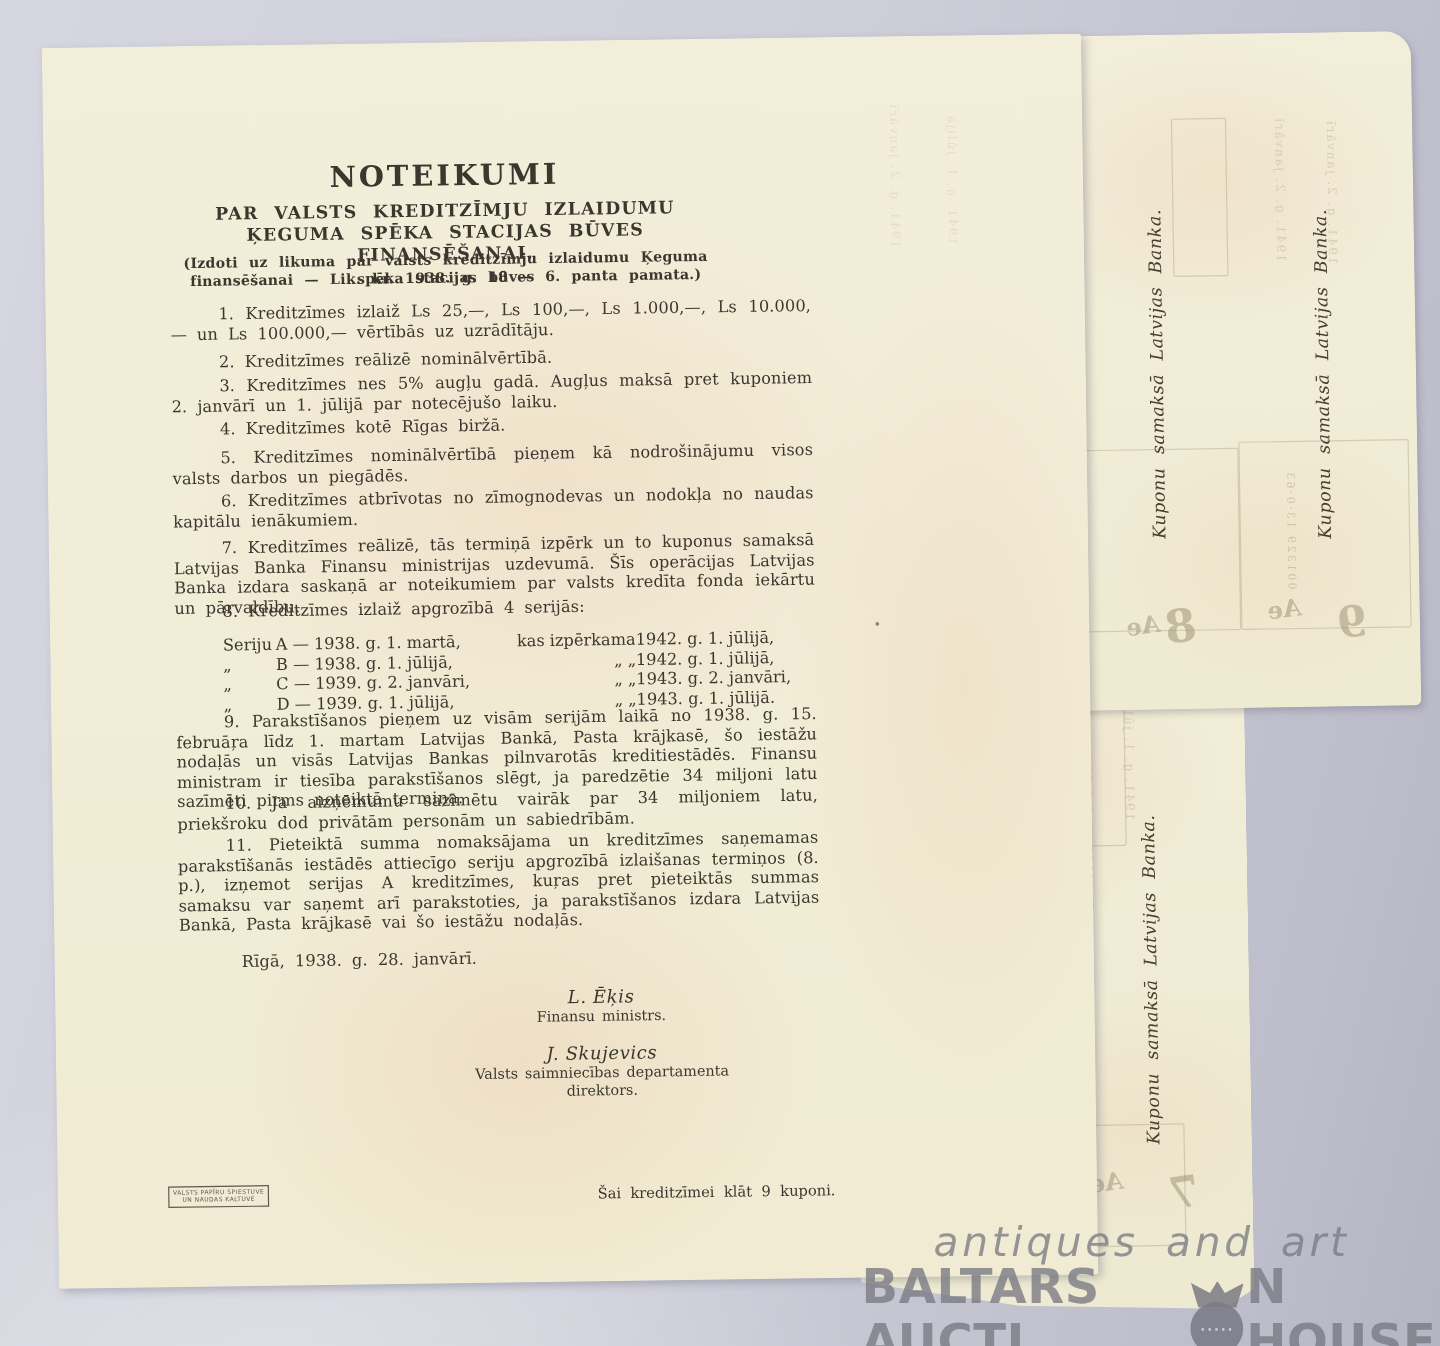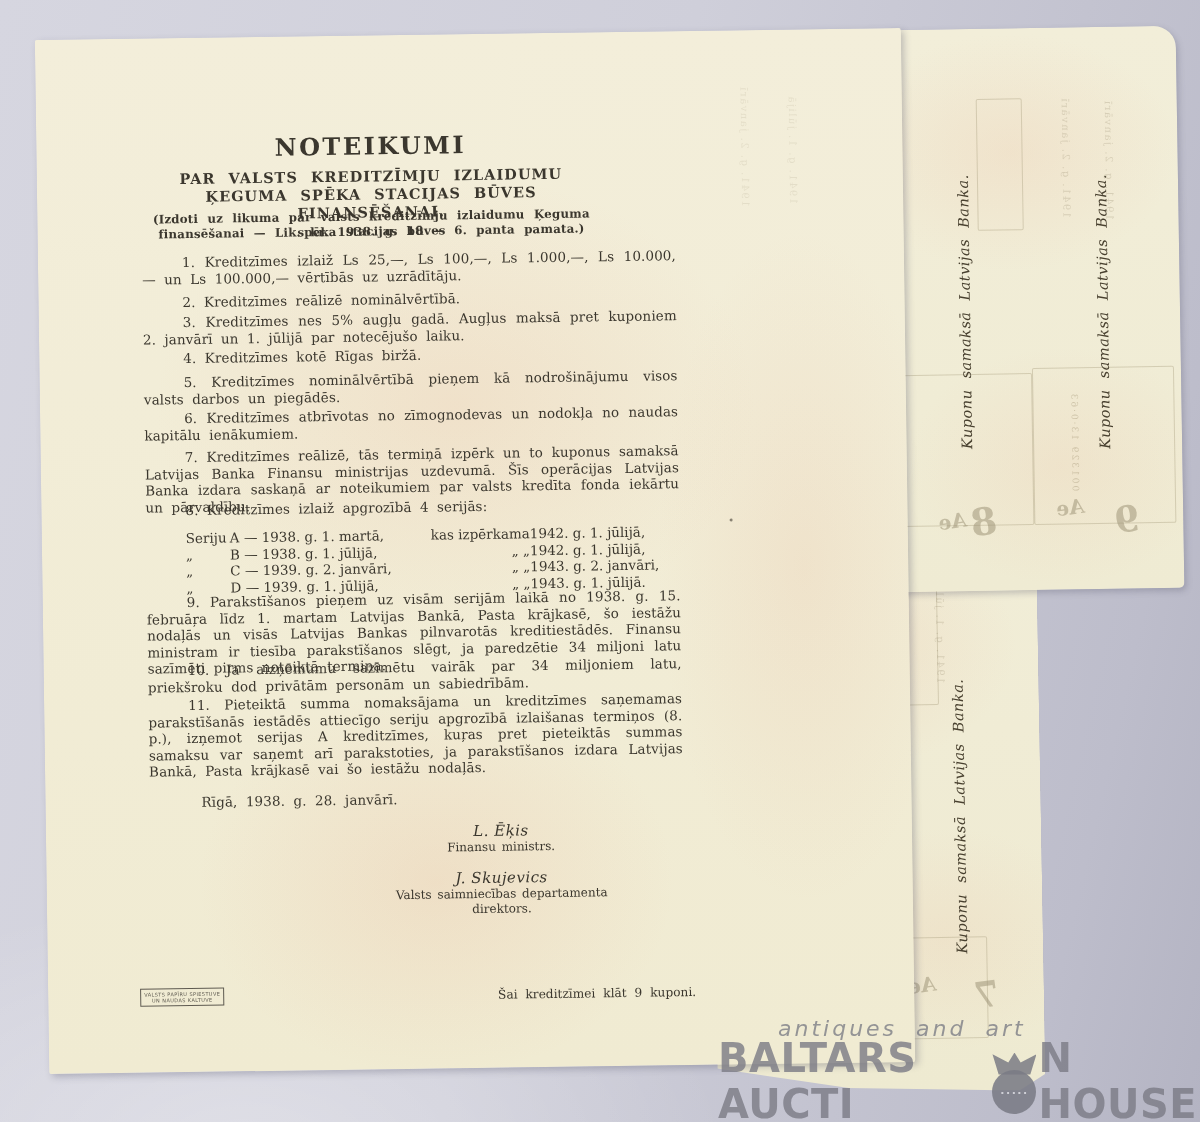--- a/index.html
+++ b/index.html
@@ -65,21 +65,21 @@
         font-size:10px;letter-spacing:1.5px;color:#8d8164;opacity:.25;white-space:nowrap;text-align:center;}
   .gser{position:absolute;width:150px;height:10px;transform:rotate(-90deg) scaleY(-1);
         font-size:9px;letter-spacing:2px;color:#9a8c6b;opacity:.38;white-space:nowrap;text-align:center;}
   .gmark{position:absolute;transform:scaleX(-1) rotate(7deg);font-weight:bold;
          color:rgba(156,146,116,.52);line-height:1;}
   .gbox{position:absolute;border:1px solid rgba(172,162,132,.42);border-radius:2px;}
   .speck{position:absolute;width:3px;height:3px;border-radius:50%;background:#5b564a;opacity:.7;}
   
   .watermark{position:absolute;left:718px;top:1016px;z-index:10;
              font-family:"DejaVu Sans","Liberation Sans",sans-serif;}
-  .wm1{margin-left:60px;font-size:22px;font-style:italic;letter-spacing:3px;word-spacing:9px;
+  .wm1{margin-left:60px;font-size:34px;font-style:italic;letter-spacing:3px;word-spacing:9px;
        color:rgba(122,123,132,.78);}
   .wm2{display:flex;align-items:center;font-size:40px;font-weight:bold;letter-spacing:.5px;
        color:rgba(122,123,133,.80);margin-top:-6px;}
   .wm-logo{display:inline-flex;flex-direction:column;align-items:center;margin:0 2px;transform:translateY(2px);}
   .wm-crown{width:44px;height:22px;background:rgba(122,123,133,.85);margin-bottom:-5px;
        clip-path:polygon(50% 0,64% 45%,100% 8%,86% 100%,14% 100%,0 8%,36% 45%);}
   .wm-ball{width:44px;height:44px;border-radius:50%;background:rgba(122,123,133,.88);
        display:flex;align-items:center;justify-content:center;}
   .wm-dots{color:rgba(215,215,222,.9);font-size:11px;letter-spacing:1.5px;margin-top:4px;line-height:1;}
 </style>

